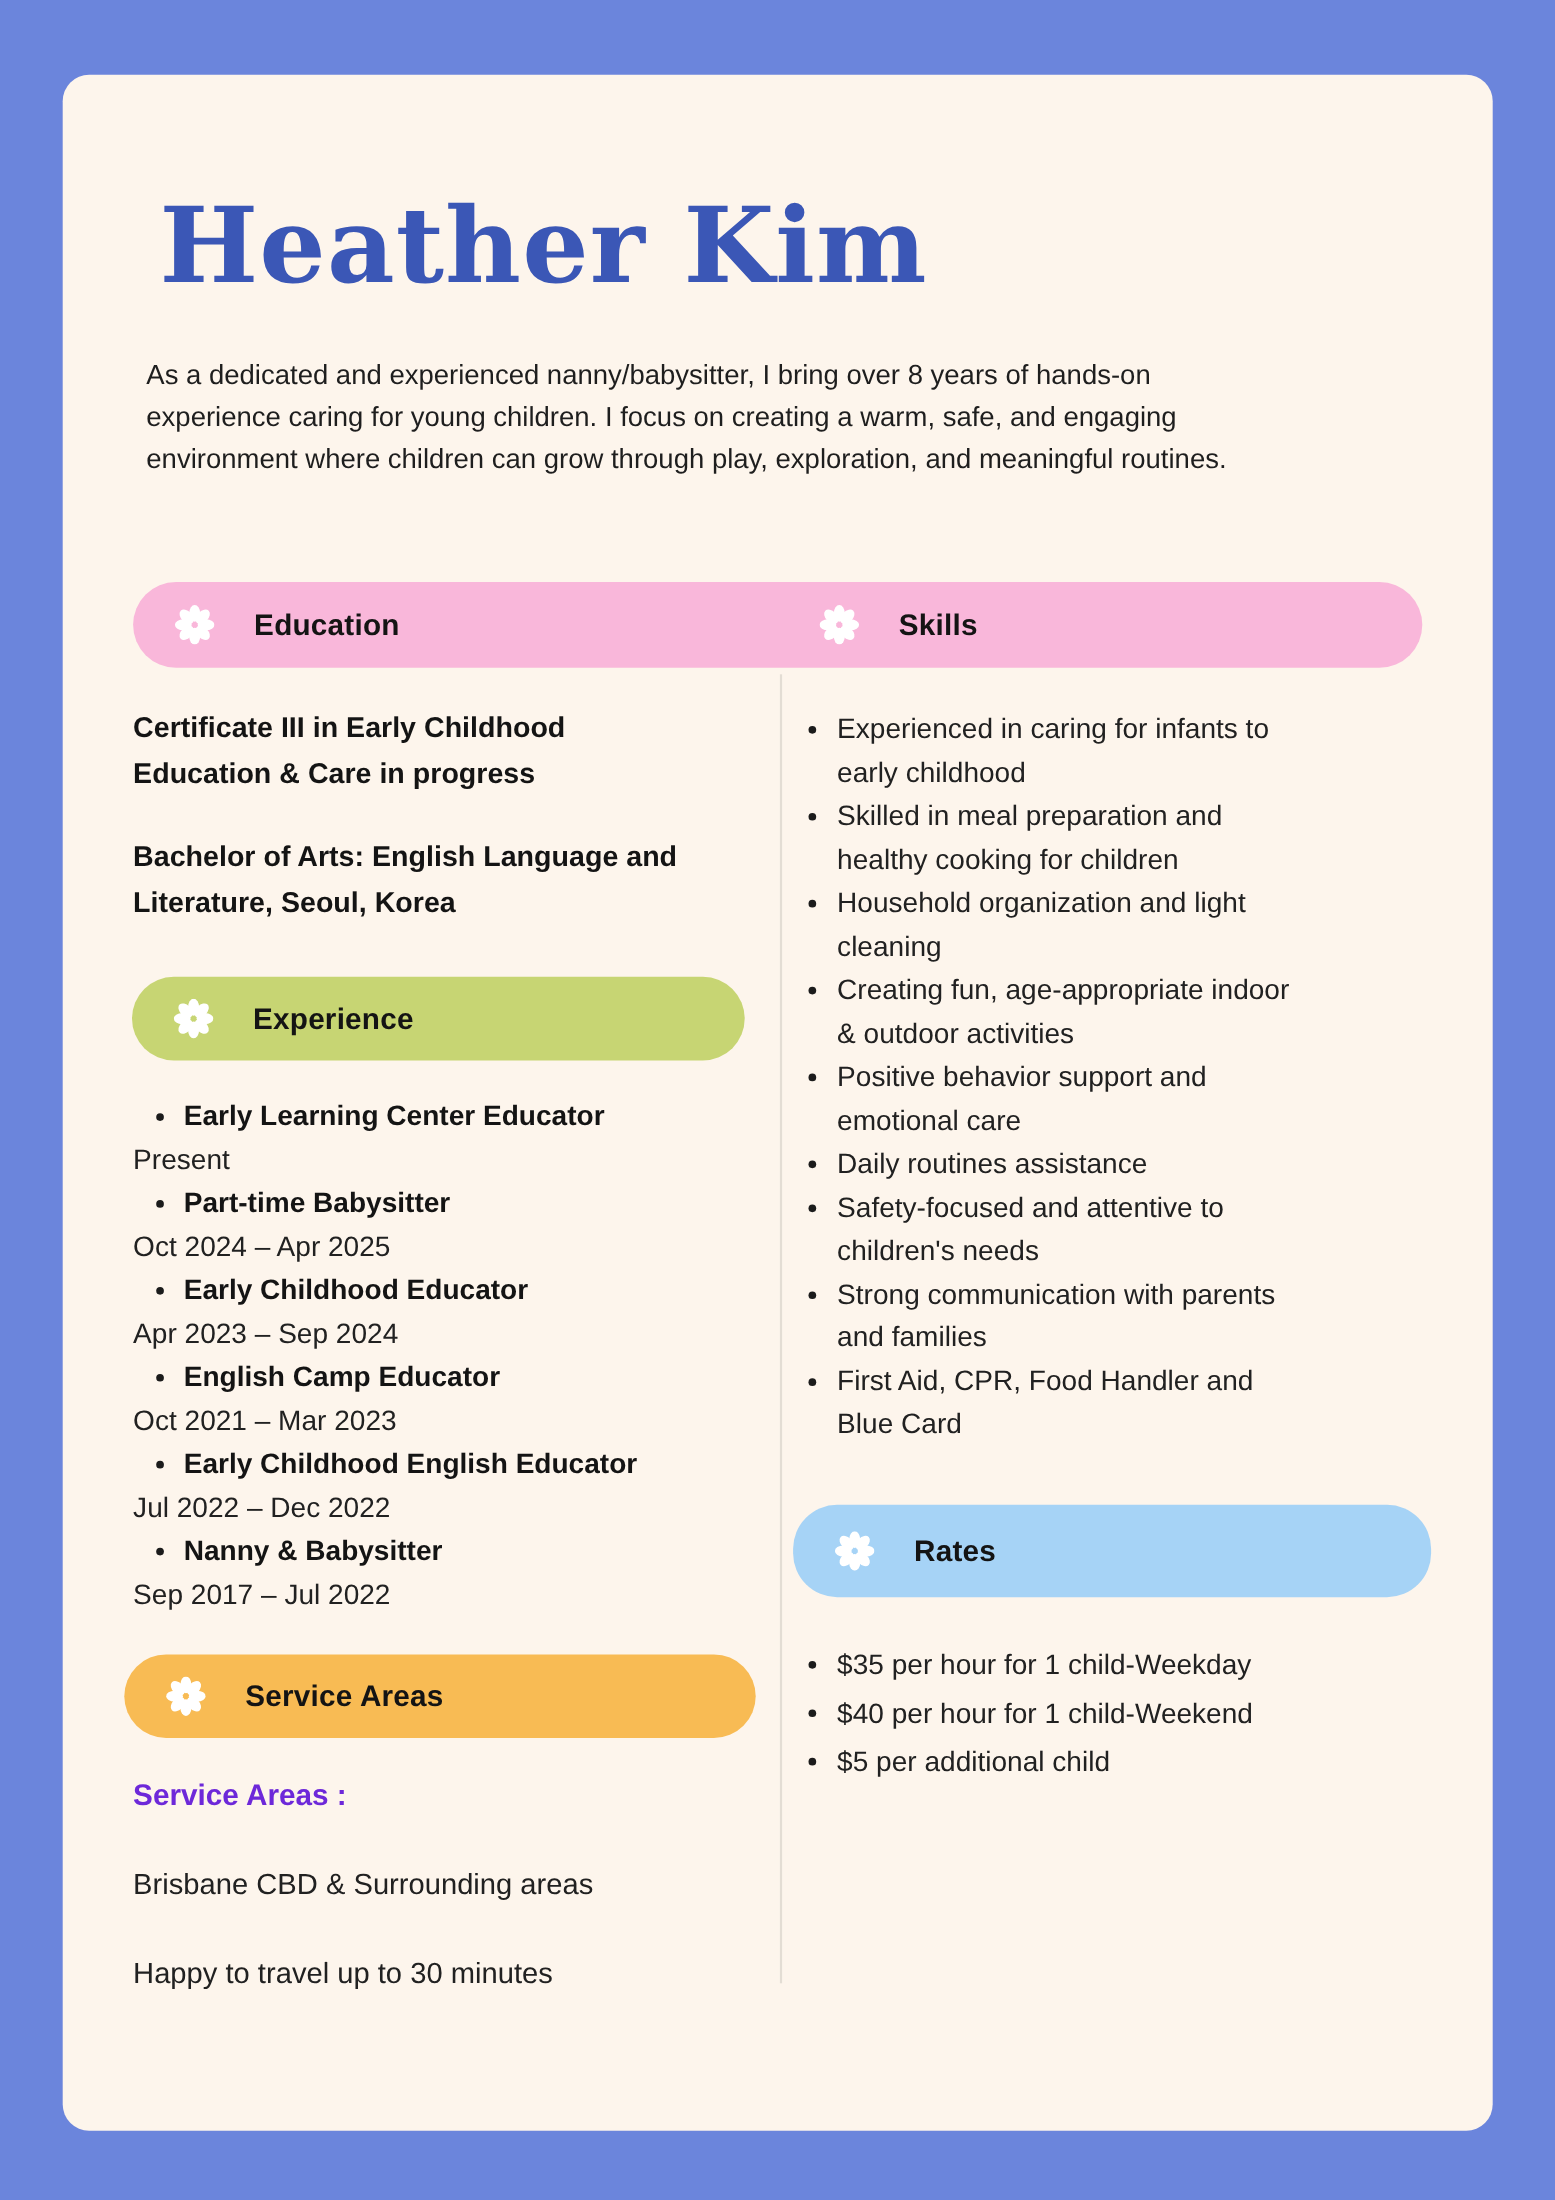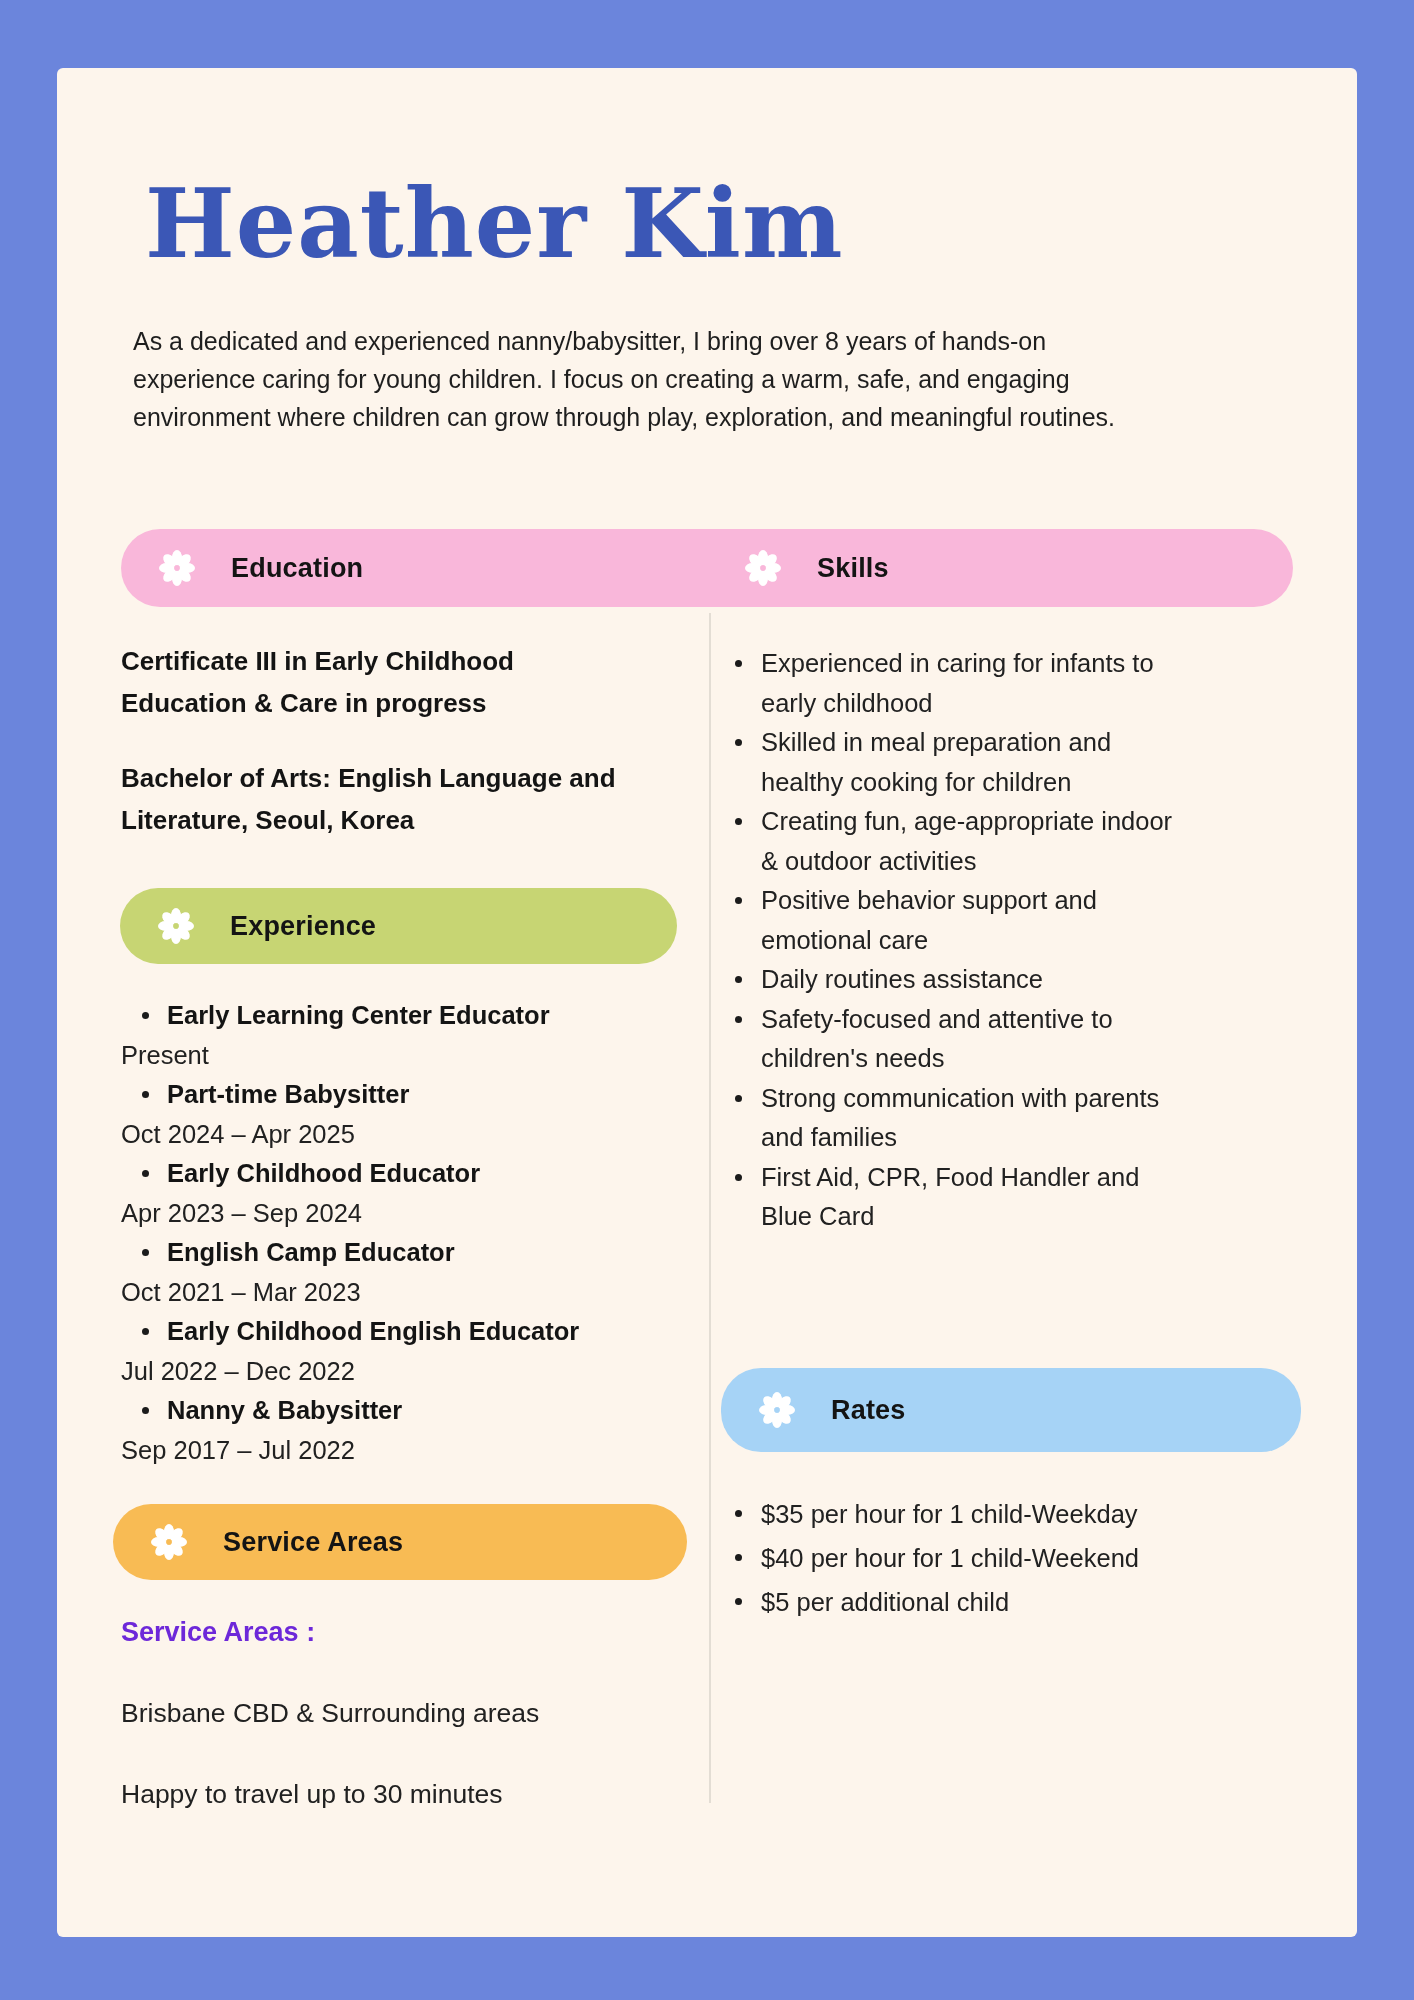--- a/index.html
+++ b/index.html
@@ -9,21 +9,21 @@
     background: #6b85dc;
     font-family: "Liberation Sans", sans-serif;
     color: #1b1b1b;
     overflow: hidden;
   }
   .card {
     position: absolute;
     left: 57px; top: 68px;
     width: 1300px; height: 1869px;
     background: #fdf5ec;
-    border-radius: 6px;
+    border-radius: 24px;
   }
   .page-title {
     position: absolute;
     left: 88px; top: 104px;
     font-family: "DejaVu Serif", serif;
     font-weight: bold;
     font-size: 95px;
     line-height: 1.1;
     letter-spacing: 1px;
     color: #3b57b6;
@@ -290,20 +290,21 @@
       <p class="svc-line">Happy to travel up to 30 minutes</p>
 
   </div>
 
   <ul class="plain-list skills-list">
 
       <li>Experienced in caring for infants to early childhood</li>
 
       <li>Skilled in meal preparation and healthy cooking for children</li>
 
+      <li>Household organization and light cleaning</li>
 
       <li>Creating fun, age-appropriate indoor &amp; outdoor activities</li>
 
       <li>Positive behavior support and emotional care</li>
 
       <li>Daily routines assistance</li>
 
       <li>Safety-focused and attentive to children's needs</li>
 
       <li>Strong communication with parents and families</li>

